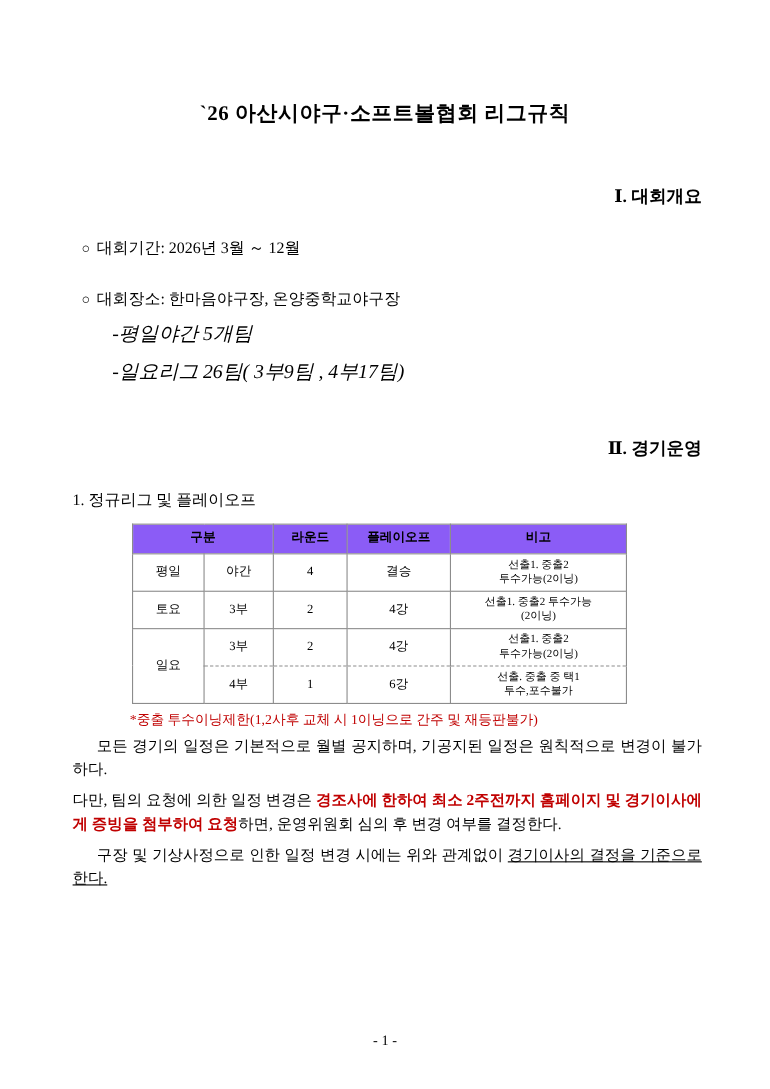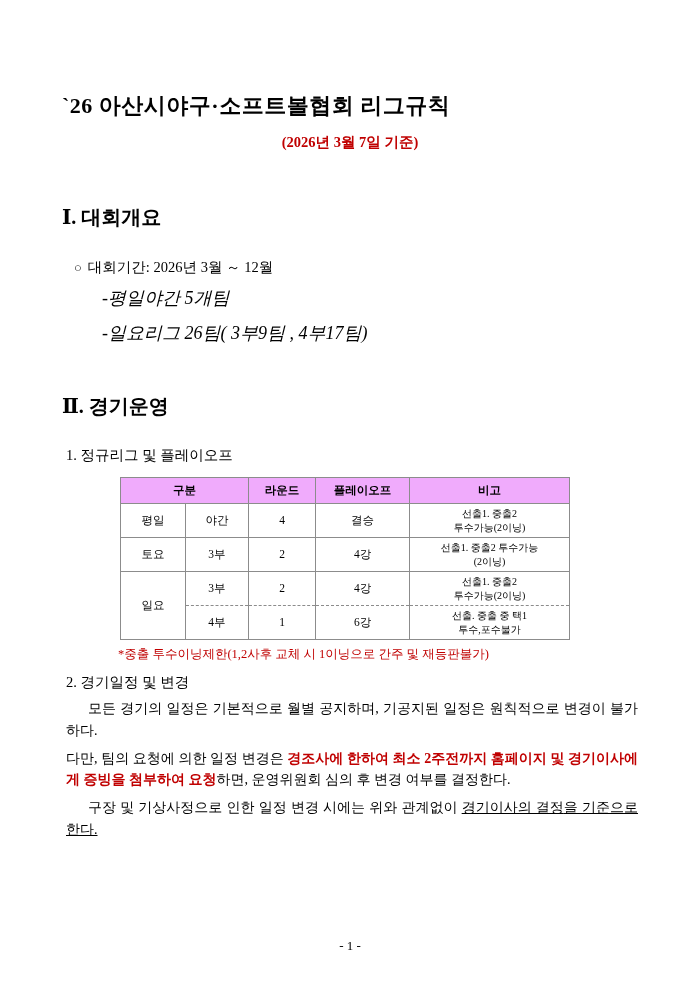--- a/index.html
+++ b/index.html
@@ -16,36 +16,37 @@
     overflow: hidden;
   }
   .page {
     width: 700px;
     height: 990px;
     box-sizing: border-box;
     padding: 72px 62px 30px 62px;
     position: relative;
   }
   .doc-title {
-    font-size: 22px;
+    text-align: center;
+    font-size: 19px;
     font-weight: bold;
     letter-spacing: 0.5px;
     margin: 20px 0 0 0;
     line-height: 1.3;
   }
   .doc-subtitle {
     text-align: center;
     font-size: 14.5px;
     font-weight: bold;
     color: #c00000;
     margin: 12px 0 0 0;
   }
   .section-heading {
-    text-align: left;
-    font-size: 20px;
+    text-align: right;
+    font-size: 16px;
     font-weight: bold;
     margin: 52px 0 0 0;
   }
   .section-heading.second {
     margin-top: 46px;
   }
   .bullet-line {
     font-size: 14.5px;
     margin: 26px 0 0 12px;
     line-height: 1.4;
@@ -76,21 +77,21 @@
   }
   table.sched th,
   table.sched td {
     border: 1px solid #8c8c8c;
     text-align: center;
     vertical-align: middle;
     padding: 3px 2px;
     line-height: 1.35;
   }
   table.sched thead th {
-    background: #f0abfc;
+    background: #8b5cf6;
     font-weight: bold;
     font-size: 11.5px;
     padding: 5px 2px;
   }
   table.sched td.label {
     width: 58px;
   }
   table.sched td.round {
     width: 56px;
   }
@@ -144,28 +145,30 @@
     text-align: center;
     font-size: 13px;
   }
 </style>
 </head>
 <body>
 
 <div class="page">
 
   <h1 class="doc-title">`26 아산시야구·소프트볼협회 리그규칙</h1>
-  <div class="doc-subtitle">(2026년 3월 7일 기준)</div>
 
   <h2 class="section-heading">Ⅰ. 대회개요</h2>
 
   <div class="bullet-line">
     <span class="mark">○</span><span>대회기간: 2026년 3월 ～ 12월</span>
   </div>
 
+  <div class="bullet-line">
+    <span class="mark">○</span><span>대회장소: 한마음야구장, 온양중학교야구장</span>
+  </div>
 
 
   <div class="sub-line">-평일야간 5개팀</div>
   <div class="sub-line">-일요리그 26팀( 3부9팀 , 4부17팀)</div>
 
   <h2 class="section-heading second">Ⅱ. 경기운영</h2>
 
   <div class="numbered">1. 정규리그 및 플레이오프</div>
 
   <table class="sched">
@@ -215,21 +218,20 @@
         <td class="note dashed-top">
           <span>선출. 중출 중 택1</span><br>
           <span>투수,포수불가</span>
         </td>
       </tr>
     </tbody>
   </table>
 
   <div class="note-red">*중출 투수이닝제한(1,2사후 교체 시 1이닝으로 간주 및 재등판불가)</div>
 
-  <div class="numbered tight">2. 경기일정 및 변경</div>
 
   <p class="para indent">
     <span>모든 경기의 일정은 기본적으로 월별 공지하며, 기공지된 일정은 원칙적으로 변경이 불가하다.</span>
   </p>
 
   <p class="para">
     <span>다만, 팀의 요청에 의한 일정 변경은 </span><span class="red">경조사에 한하여 최소 2주전까지 홈페이지 및 경기이사에게 증빙을 첨부하여 요청</span><span>하면, 운영위원회 심의 후 변경 여부를 결정한다.</span>
   </p>
 
   <p class="para indent">

